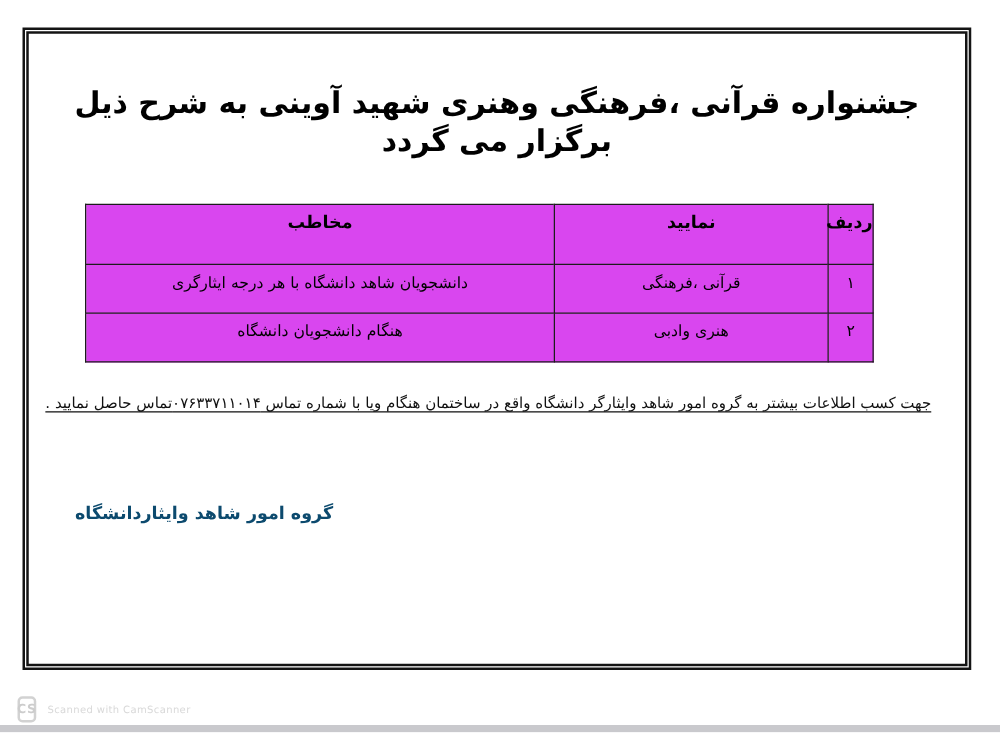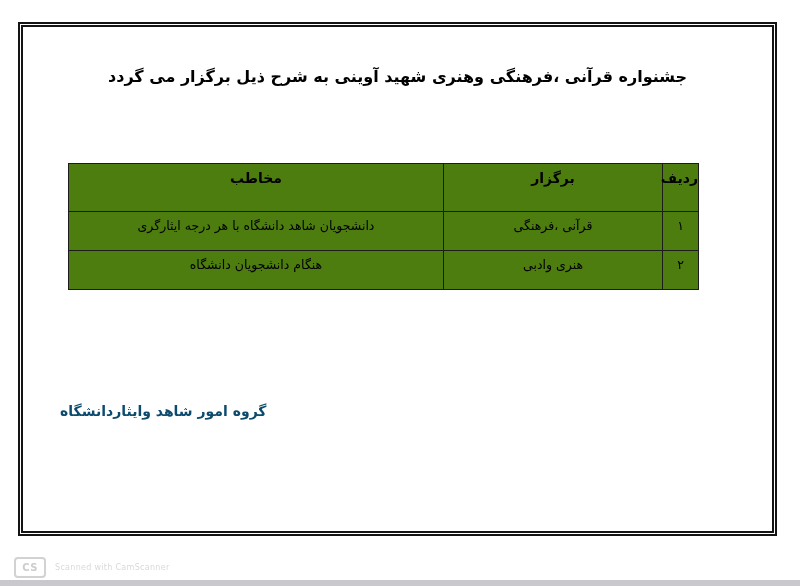--- a/index.html
+++ b/index.html
@@ -29,38 +29,38 @@
     border: 2px solid #141414;
   }
   .doc-title {
     position: absolute;
     left: 0;
     right: 0;
     top: 40px;
     text-align: center;
     direction: rtl;
     font-weight: bold;
-    font-size: 16px;
+    font-size: 24px;
     line-height: 1.3;
     color: #000000;
   }
   table.festival-table {
     position: absolute;
     left: 45px;
     top: 136px;
     width: 630px;
     border-collapse: collapse;
     direction: rtl;
     table-layout: fixed;
   }
   .festival-table th, .festival-table td {
     border: 1.5px solid #1c1c1c;
     vertical-align: top;
     text-align: center;
-    background: #4d7c0f;
+    background: #d946ef;
   }
   .festival-table th {
     height: 48px;
     padding-top: 6px;
     font-size: 14px;
     font-weight: bold;
   }
   .festival-table td {
     height: 39px;
     padding-top: 6px;
@@ -93,21 +93,21 @@
   
   .watermark {
     position: absolute;
     left: 14px;
     top: 557px;
     display: flex;
     align-items: center;
     gap: 9px;
   }
   .cs-badge {
-    width: 32px;
+    width: 15px;
     height: 21px;
     border: 2px solid #d2d2d2;
     border-radius: 4px;
     color: #cccccc;
     font-size: 10px;
     font-weight: bold;
     display: flex;
     align-items: center;
     justify-content: center;
     letter-spacing: 0.5px;
@@ -140,38 +140,39 @@
 
       <table class="festival-table">
         <colgroup>
           <col class="col-radif">
           <col class="col-onvan">
           <col class="col-mokhatab">
         </colgroup>
         <thead>
           <tr>
             <th>ردیف</th>
-            <th>برگزار</th>
+            <th>نمایید</th>
             <th>مخاطب</th>
           </tr>
         </thead>
         <tbody>
           <tr>
             <td>۱</td>
             <td>قرآنی ،فرهنگی</td>
             <td>دانشجویان شاهد دانشگاه با هر درجه ایثارگری</td>
           </tr>
           <tr>
             <td>۲</td>
             <td>هنری وادبی</td>
             <td>هنگام دانشجویان دانشگاه</td>
           </tr>
         </tbody>
       </table>
 
+      <div class="contact-note">جهت کسب اطلاعات بیشتر به گروه امور شاهد وایثارگر دانشگاه واقع در ساختمان هنگام ویا با شماره تماس ۰۷۶۳۳۷۱۱۰۱۴تماس حاصل نمایید .</div>
 
       <div class="signature">گروه امور شاهد وایثاردانشگاه</div>
 
     </div>
   </div>
 
   <div class="watermark">
     <div class="cs-badge">CS</div>
     <div class="cs-text">Scanned with CamScanner</div>
   </div>

